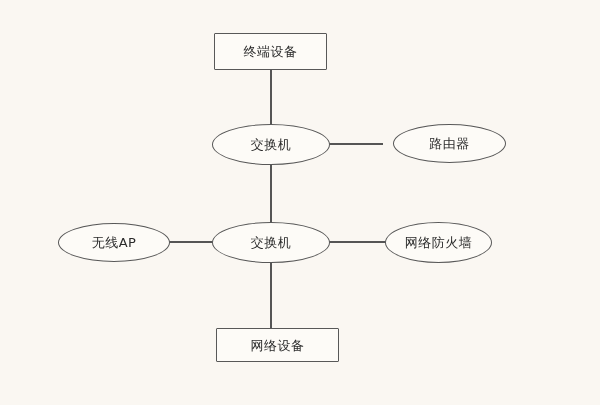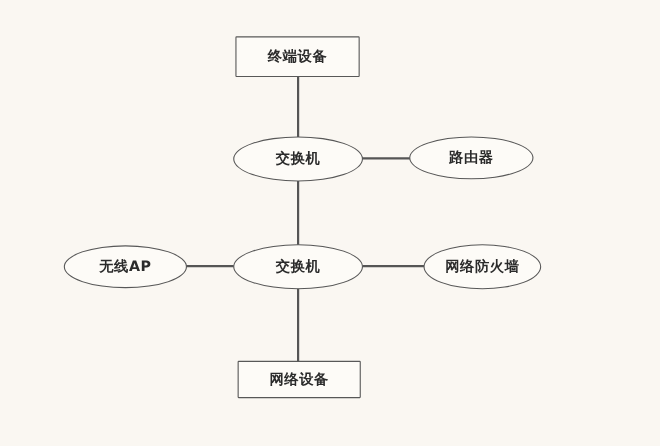--- a/index.html
+++ b/index.html
@@ -45,49 +45,48 @@
     border: 1.6px solid #585858;
     border-radius: 1px;
   }
   .node-ellipse {
     border: 1.4px solid #585858;
     border-radius: 50% / 50%;
   }
   .node-label {
     display: block;
     pointer-events: none;
-    font-weight: bold;
   }
 </style>
 </head>
 <body>
 
 <div id="diagram-canvas">
   <svg id="edge-layer" width="600" height="405" viewBox="0 0 600 405" xmlns="http://www.w3.org/2000/svg">
       <line x1="271" y1="70" x2="271" y2="126" stroke="#555555" stroke-width="2" stroke-linecap="butt"></line>
       <line x1="329" y1="144" x2="383" y2="144" stroke="#555555" stroke-width="2" stroke-linecap="butt"></line>
       <line x1="271" y1="164" x2="271" y2="223" stroke="#555555" stroke-width="2" stroke-linecap="butt"></line>
       <line x1="151" y1="242" x2="214" y2="242" stroke="#555555" stroke-width="2" stroke-linecap="butt"></line>
       <line x1="329" y1="242" x2="386" y2="242" stroke="#555555" stroke-width="2" stroke-linecap="butt"></line>
       <line x1="271" y1="262" x2="271" y2="329" stroke="#555555" stroke-width="2" stroke-linecap="butt"></line>
     </svg>
 <div class="node node-rect" style="left: 214px; top: 33px; width: 113px; height: 37px;">
       <span class="node-label">终端设备</span>
     </div>
     <div class="node node-ellipse" style="left: 212px; top: 124px; width: 118px; height: 41px;">
       <span class="node-label">交换机</span>
     </div>
-    <div class="node node-ellipse" style="left: 372px; top: 124px; width: 113px; height: 39px;">
+    <div class="node node-ellipse" style="left: 393px; top: 124px; width: 113px; height: 39px;">
       <span class="node-label">路由器</span>
     </div>
     <div class="node node-ellipse" style="left: 58px; top: 223px; width: 112px; height: 39px;">
       <span class="node-label">无线AP</span>
     </div>
     <div class="node node-ellipse" style="left: 212px; top: 222px; width: 118px; height: 41px;">
       <span class="node-label">交换机</span>
     </div>
     <div class="node node-ellipse" style="left: 385px; top: 222px; width: 107px; height: 41px; text-align: center;">
       <span class="node-label">网络防火墙</span>
     </div>
-    <div class="node node-rect" style="left: 216px; top: 328px; width: 112px; height: 34px;">
+    <div class="node node-rect" style="left: 216px; top: 328px; width: 123px; height: 34px;">
       <span class="node-label">网络设备</span>
     </div>
   </div>
 
 </body></html>

